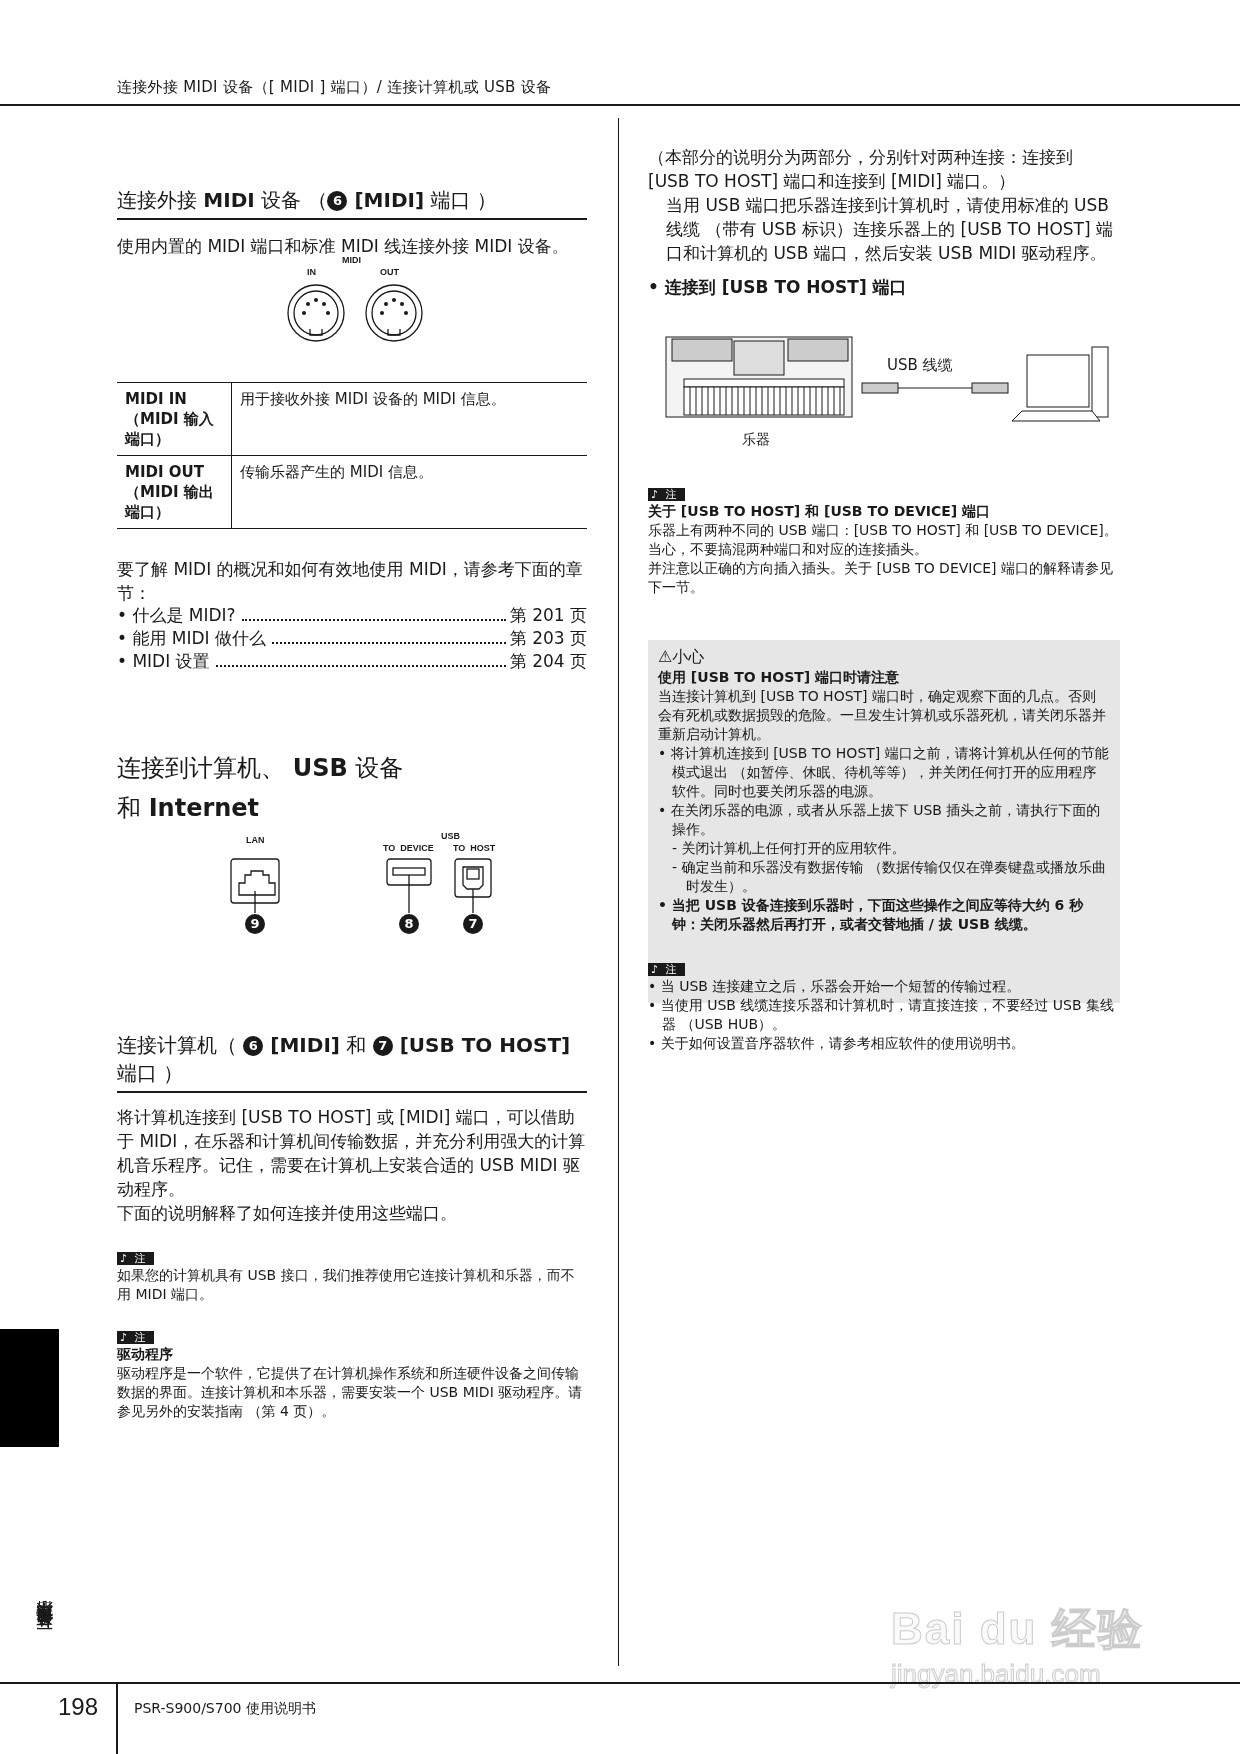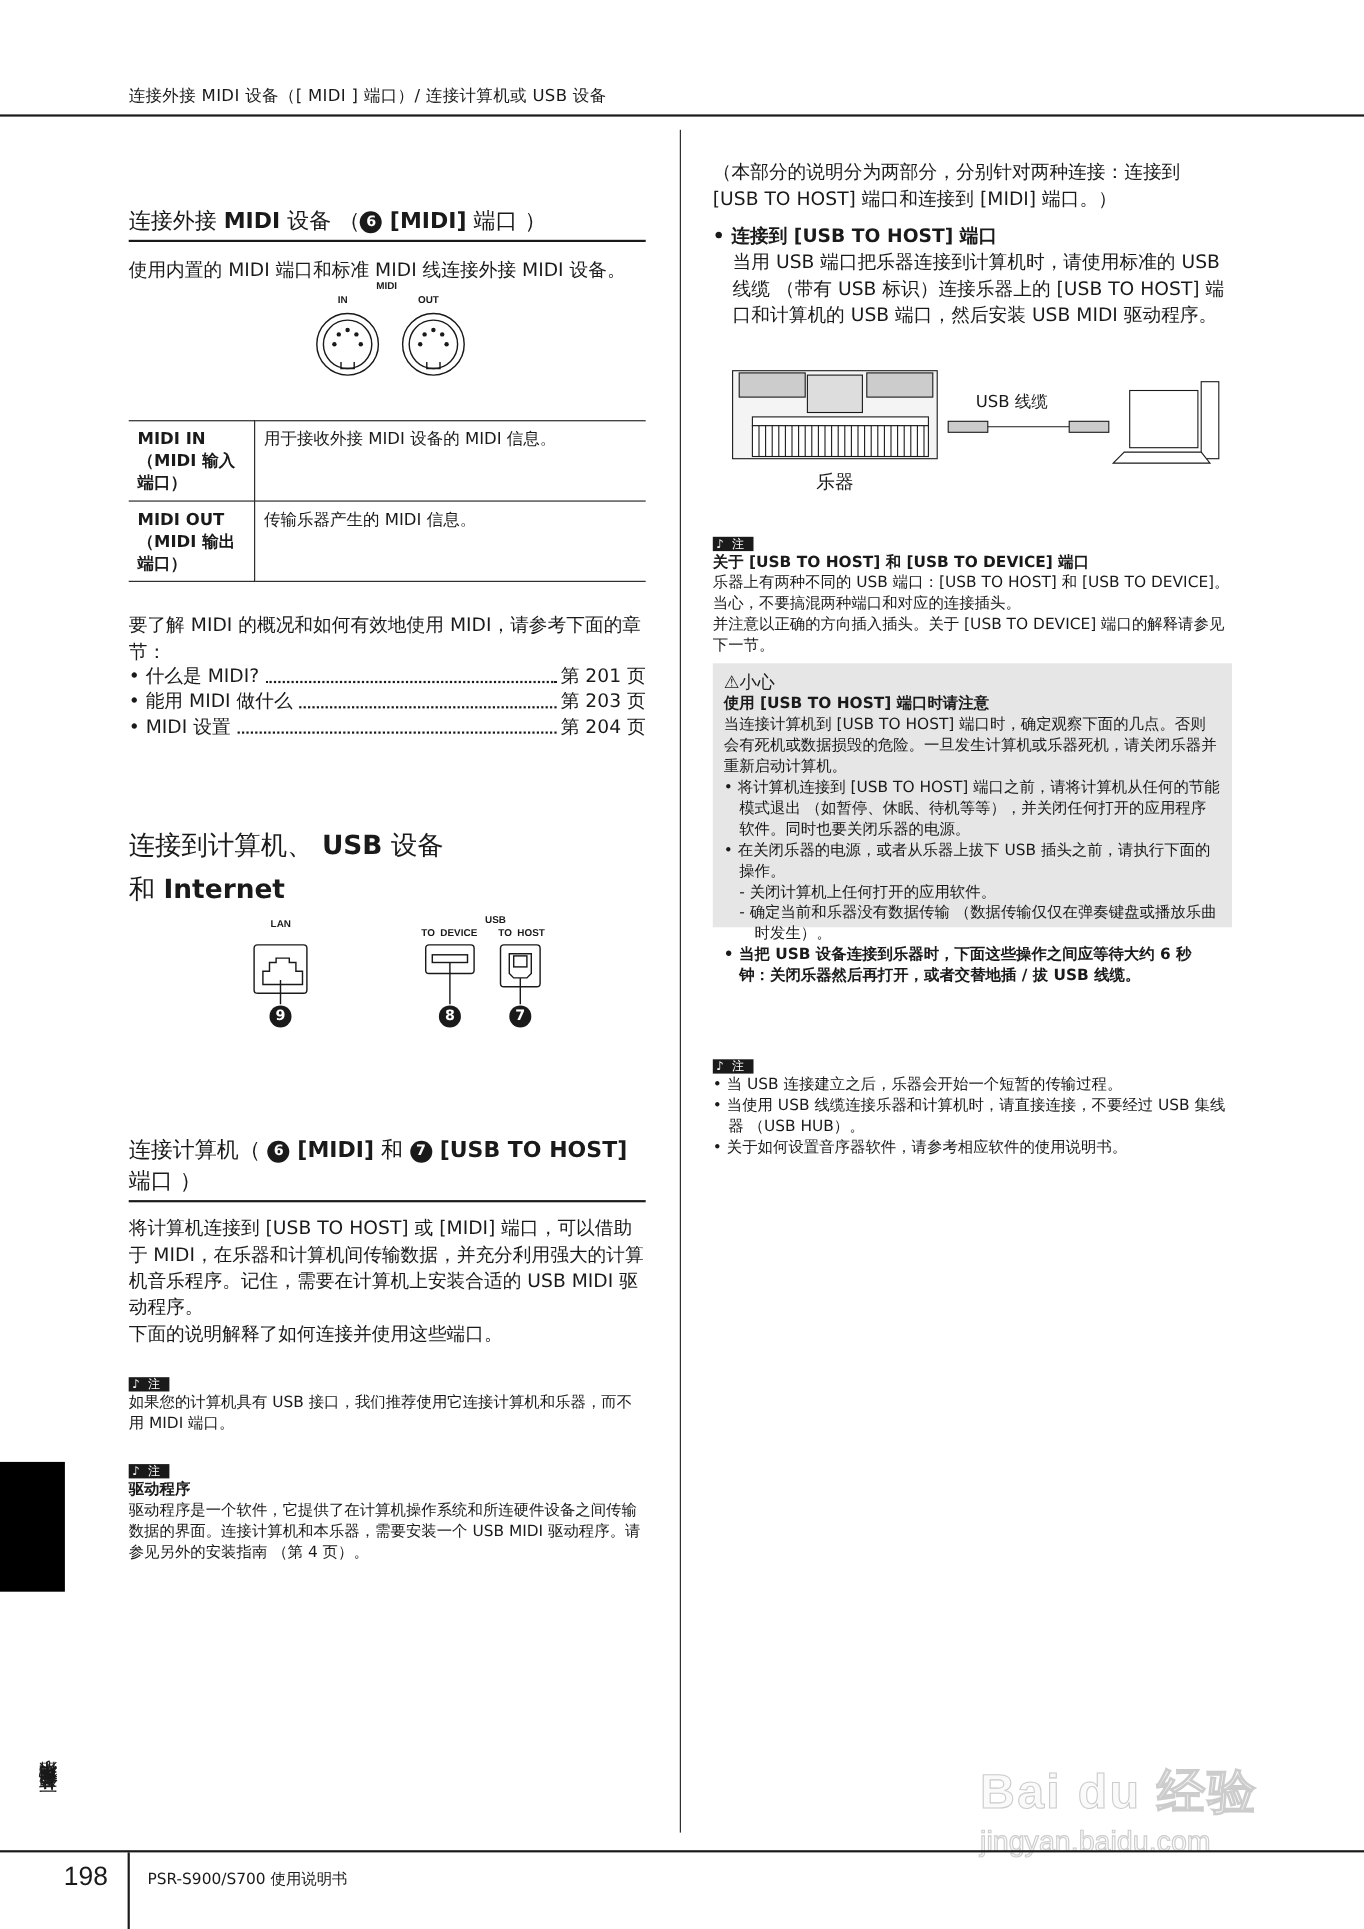--- a/index.html
+++ b/index.html
@@ -158,22 +158,22 @@
   </div>
   <div style="margin-top:22px;">
     <span class="note-badge">♪ 注</span>
     <div class="small-text" style="font-weight:bold;">驱动程序</div>
     <div class="small-text">驱动程序是一个软件，它提供了在计算机操作系统和所连硬件设备之间传输数据的界面。连接计算机和本乐器，需要安装一个 USB MIDI 驱动程序。请参见另外的安装指南 （第 4 页）。</div>
   </div>
 </div>
 
 <div class="abs" style="left:648px;top:145px;width:470px;">
   <div class="body-text">（本部分的说明分为两部分，分别针对两种连接：连接到 [USB TO HOST] 端口和连接到 [MIDI] 端口。）</div>
+  <div class="body-text" style="padding-left:18px;">当用 USB 端口把乐器连接到计算机时，请使用标准的 USB 线缆 （带有 USB 标识）连接乐器上的 [USB TO HOST] 端口和计算机的 USB 端口，然后安装 USB MIDI 驱动程序。</div>
   <div class="body-text" style="margin-top:10px;font-weight:bold;">• 连接到 [USB TO HOST] 端口</div>
-  <div class="body-text" style="padding-left:18px;">当用 USB 端口把乐器连接到计算机时，请使用标准的 USB 线缆 （带有 USB 标识）连接乐器上的 [USB TO HOST] 端口和计算机的 USB 端口，然后安装 USB MIDI 驱动程序。</div>
 </div>
 
 <div class="abs" style="left:662px;top:335px;width:450px;height:115px;">
   <svg class="abs" style="left:0;top:0;" width="450" height="100">
     <g fill="none" stroke="#1a1a1a" stroke-width="1">
       <rect x="4" y="2" width="186" height="80" fill="#f4f4f4"></rect>
       <rect x="10" y="4" width="60" height="22" fill="#ccc"></rect>
         <rect x="126" y="4" width="60" height="22" fill="#ccc"></rect>
       <rect x="72" y="6" width="50" height="34" fill="#ddd"></rect>
       <rect x="22" y="44" width="160" height="8" fill="#fff"></rect>
@@ -181,31 +181,31 @@
       <path d="M28 52v28M34 52v28M40 52v28M46 52v28M52 52v28M58 52v28M64 52v28M70 52v28M76 52v28M82 52v28M88 52v28M94 52v28M100 52v28M106 52v28M112 52v28M118 52v28M124 52v28M130 52v28M136 52v28M142 52v28M148 52v28M154 52v28M160 52v28M166 52v28M172 52v28M178 52v28"></path>
       <rect x="200" y="48" width="36" height="10" fill="#ccc"></rect>
       <line x1="236" y1="53" x2="310" y2="53"></line>
       <rect x="310" y="48" width="36" height="10" fill="#ccc"></rect>
       <rect x="365" y="20" width="62" height="52" fill="#fff"></rect>
       <rect x="430" y="12" width="16" height="70" fill="#fff"></rect>
       <path d="M350 86 l10 -10 h70 l8 10 z" fill="#fff"></path>
     </g>
   </svg>
   <div class="abs body-text" style="left:225px;top:18px;font-size:15px;">USB 线缆</div>
-  <div class="abs body-text" style="left:80px;top:92px;font-size:17px;">乐器</div>
+  <div class="abs body-text" style="left:80px;top:92px;font-size:14px;">乐器</div>
 </div>
 
 <div class="abs" style="left:648px;top:483px;width:475px;">
   <span class="note-badge">♪ 注</span>
   <div class="small-text" style="font-weight:bold;">关于 [USB TO HOST] 和 [USB TO DEVICE] 端口</div>
   <div class="small-text">乐器上有两种不同的 USB 端口：[USB TO HOST] 和 [USB TO DEVICE]。当心，不要搞混两种端口和对应的连接插头。</div>
   <div class="small-text">并注意以正确的方向插入插头。关于 [USB TO DEVICE] 端口的解释请参见下一节。</div>
 </div>
 
-<div class="abs caution" style="left:648px;top:603px;width:472px;height:240px;">
+<div class="abs caution" style="left:648px;top:640px;width:472px;height:363px;">
   <div style="padding:6px 10px 0 10px;">
     <div style="font-size:16px;line-height:22px;">
       <span>⚠</span><span>小心</span>
     </div>
     <div class="small-text" style="font-weight:bold;">使用 [USB TO HOST] 端口时请注意</div>
     <div class="small-text">当连接计算机到 [USB TO HOST] 端口时，确定观察下面的几点。否则会有死机或数据损毁的危险。一旦发生计算机或乐器死机，请关闭乐器并重新启动计算机。</div>
     <div class="small-text bul">• 将计算机连接到 [USB TO HOST] 端口之前，请将计算机从任何的节能模式退出 （如暂停、休眠、待机等等），并关闭任何打开的应用程序软件。同时也要关闭乐器的电源。</div>
     <div class="small-text bul">• 在关闭乐器的电源，或者从乐器上拔下 USB 插头之前，请执行下面的操作。</div>
     <div class="small-text dash">- 关闭计算机上任何打开的应用软件。</div>
     <div class="small-text dash">- 确定当前和乐器没有数据传输 （数据传输仅仅在弹奏键盘或播放乐曲时发生）。</div>

